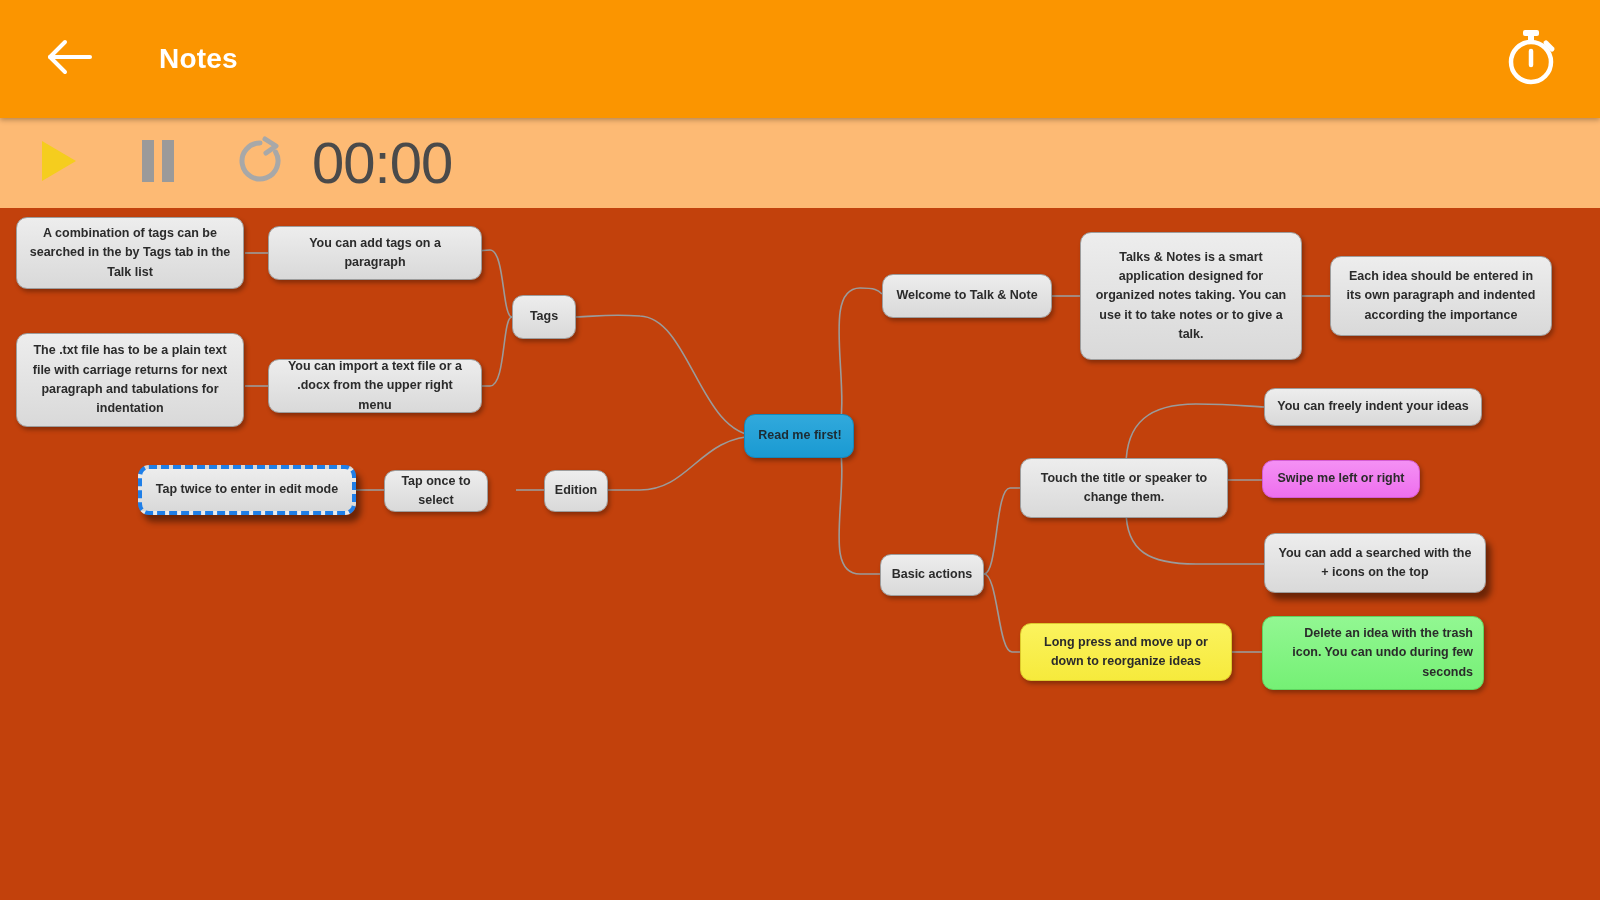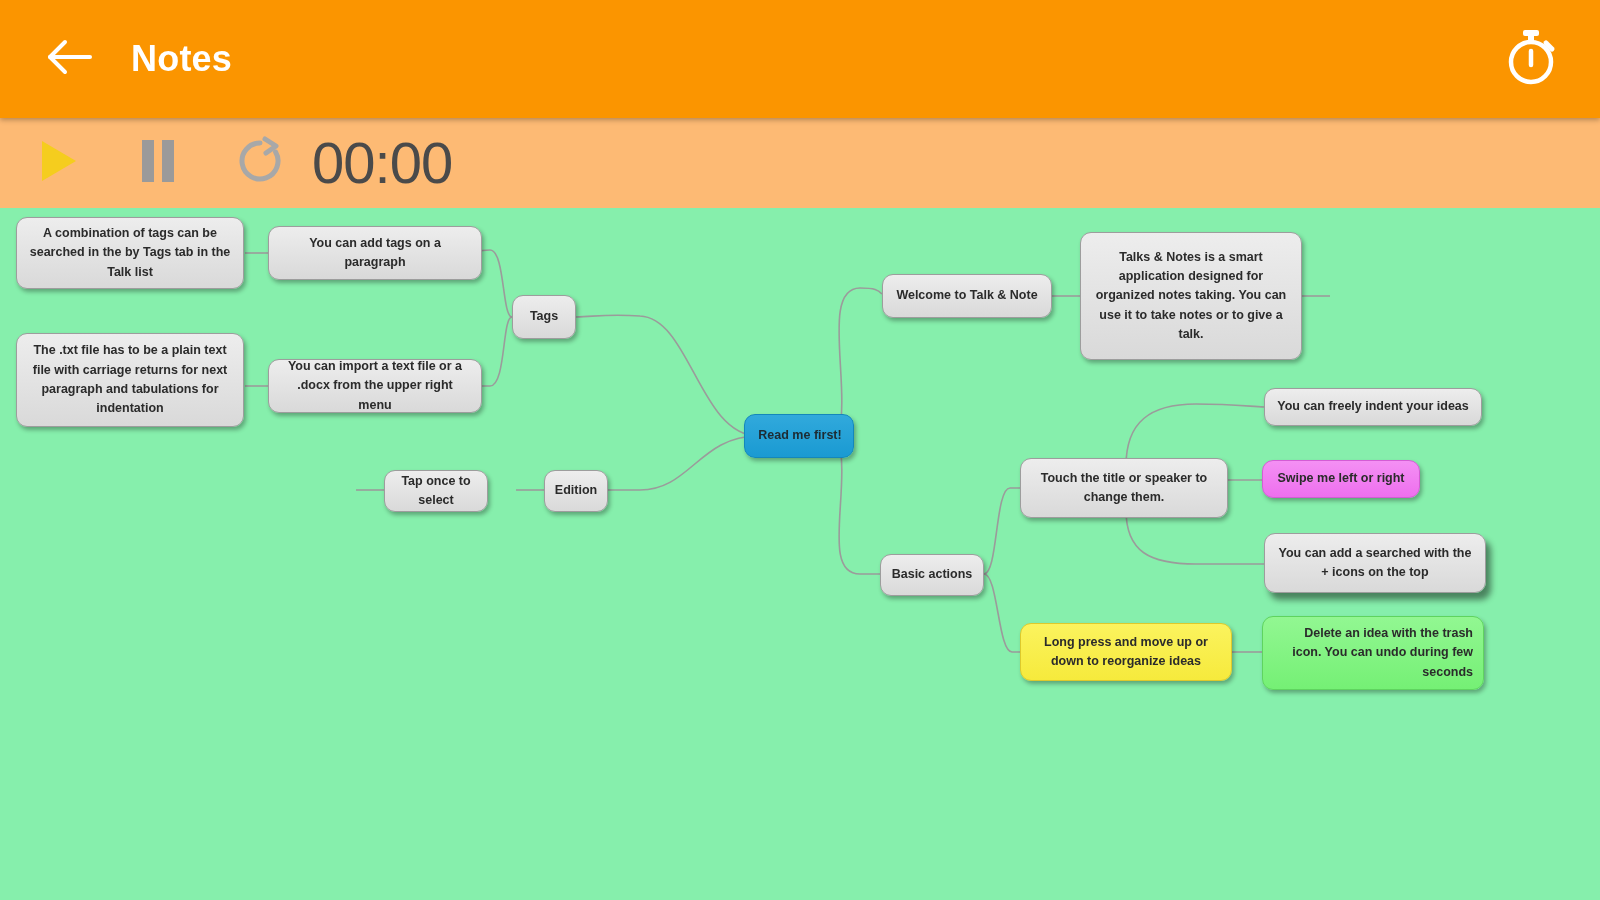--- a/index.html
+++ b/index.html
@@ -19,23 +19,23 @@
     box-shadow: 0 2px 5px rgba(0,0,0,.28);
     z-index: 20;
   }
   #back-btn {
     width: 62px; height: 62px; margin-left: 38px;
     display: flex; align-items: center; justify-content: center;
     cursor: pointer;
   }
   #appbar-title {
     color: #ffffff;
-    font-size: 36px;
+    font-size: 28px;
     font-weight: bold;
-    margin-left: 31px;
+    margin-left: 59px;
     letter-spacing: .2px;
   }
   #timer-btn {
     position: absolute; right: 36px; top: 50%;
     transform: translateY(-50%);
     width: 66px; height: 66px;
     display: flex; align-items: center; justify-content: center;
     cursor: pointer;
   }
 
@@ -56,21 +56,21 @@
     color: #4a4a4a;
     font-family: "Liberation Sans", sans-serif;
     letter-spacing: -1px;
     line-height: 1;
   }
 
   
   #canvas {
     position: absolute; left: 0; top: 208px;
     width: 1600px; height: 692px;
-    background: #86efac;
+    background: #c2410c;
     overflow: hidden;
   }
   #edges { position: absolute; left: 0; top: 0; width: 1600px; height: 692px; }
 
   .node {
     position: absolute;
     border-radius: 11px;
     border: 1px solid #9d9d9d;
     background: linear-gradient(180deg, #ededed 0%, #e2e2e2 55%, #d9d9d9 100%);
     box-shadow: 2px 3px 4px rgba(0,0,0,.30);
@@ -219,20 +219,23 @@
   </div>
 
   <div class="node" style="left:268px; top:151px; width:214px; height:54px;">
     <span>You can import a text file or a .docx from the upper right menu</span>
   </div>
 
   <div class="node" style="left:512px; top:87px; width:64px; height:44px;">
     <span>Tags</span>
   </div>
 
+  <div class="node selected shadow-strong" style="left:138px; top:257px; width:218px; height:50px;">
+    <span>Tap twice to enter in edit mode</span>
+  </div>
 
   <div class="node" style="left:384px; top:262px; width:104px; height:42px;">
     <span>Tap once to select</span>
   </div>
 
   <div class="node" style="left:544px; top:262px; width:64px; height:42px;">
     <span>Edition</span>
   </div>
 
   <div class="node center" style="left:744px; top:206px; width:110px; height:44px;">
@@ -240,20 +243,23 @@
   </div>
 
   <div class="node" style="left:882px; top:66px; width:170px; height:44px;">
     <span>Welcome to Talk &amp; Note</span>
   </div>
 
   <div class="node" style="left:1080px; top:24px; width:222px; height:128px;">
     <span>Talks &amp; Notes is a smart application designed for organized notes taking. You can use it to take notes or to give a talk.</span>
   </div>
 
+  <div class="node" style="left:1330px; top:48px; width:222px; height:80px;">
+    <span>Each idea should be entered in its own paragraph and indented according the importance</span>
+  </div>
 
   <div class="node" style="left:880px; top:346px; width:104px; height:42px;">
     <span>Basic actions</span>
   </div>
 
   <div class="node" style="left:1020px; top:250px; width:208px; height:60px;justify-content:center;">
     <span>Touch the title or speaker to change them.</span>
   </div>
 
   <div class="node magenta" style="left:1262px; top:252px; width:158px; height:38px;">

